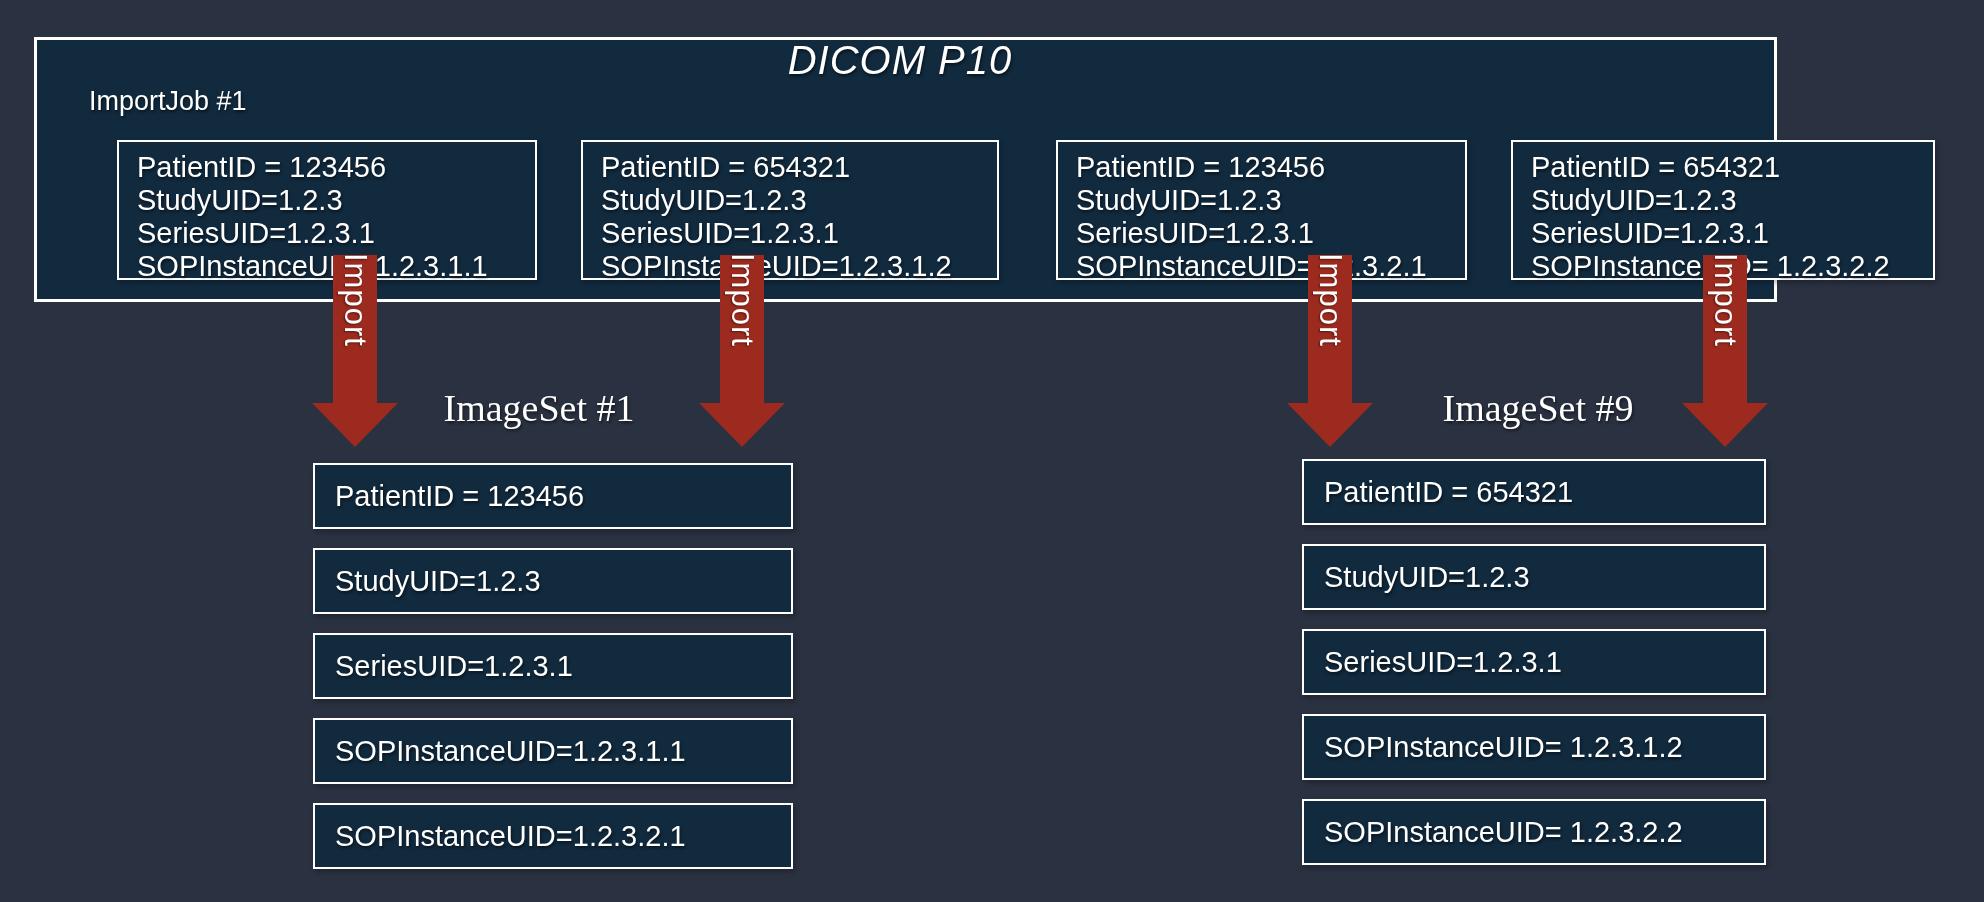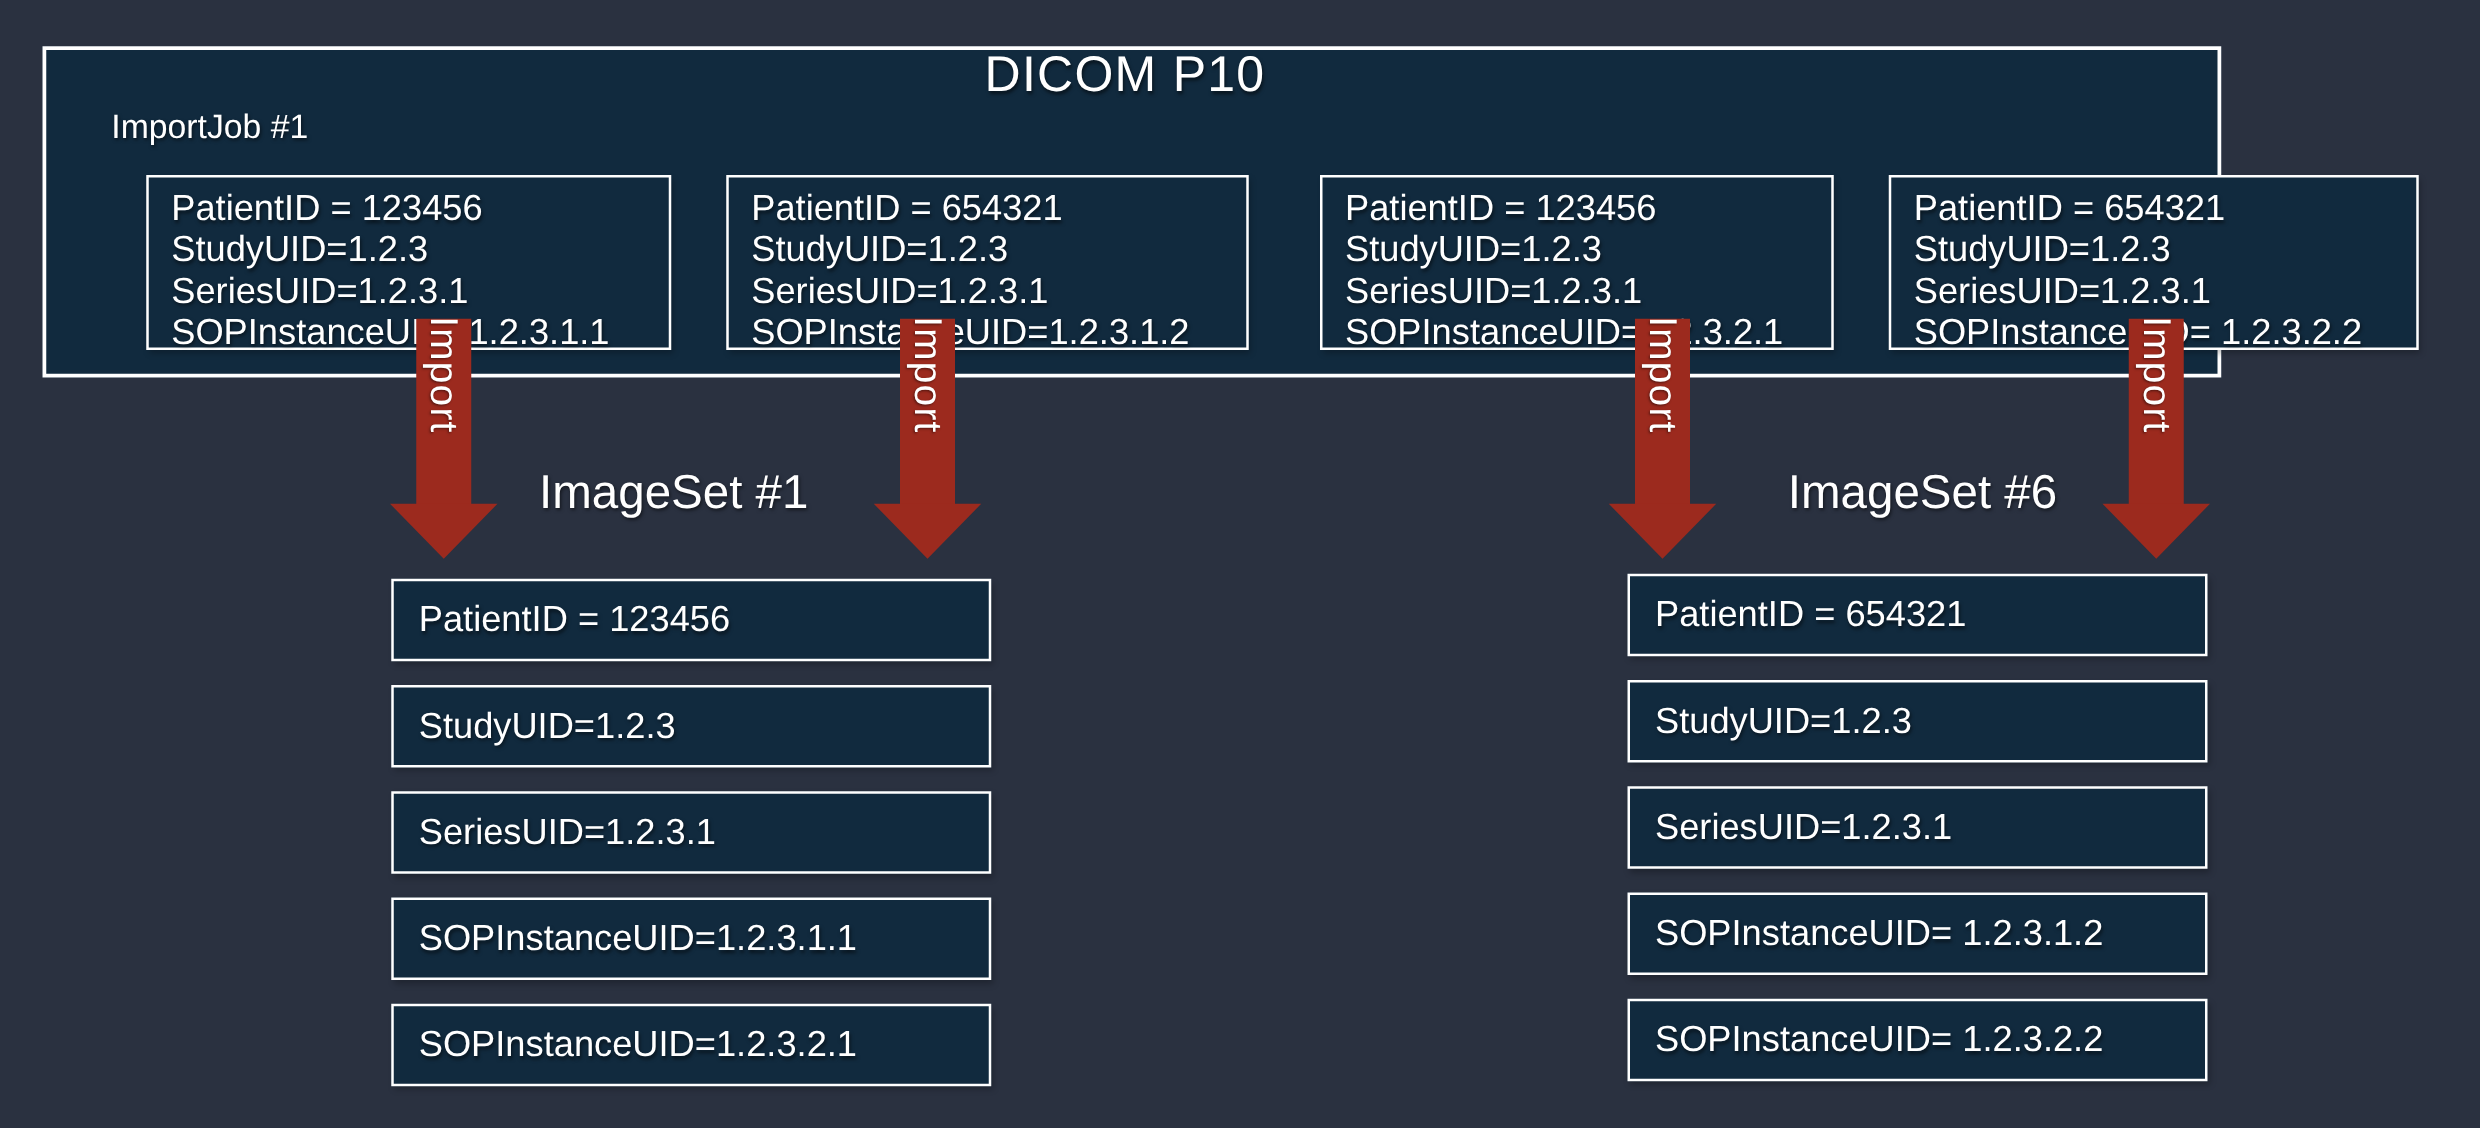--- a/index.html
+++ b/index.html
@@ -9,21 +9,21 @@
   *{box-sizing:border-box; margin:0; padding:0;}
   html,body{background:var(--page_bg);}
   body{font-family:"Liberation Sans","DejaVu Sans",sans-serif; color:var(--text);}
   .canvas{position:relative; width:1984px; height:902px; background:var(--page_bg); overflow:hidden;}
   .shadowed{text-shadow:1px 2px 3px rgba(0,0,0,.55);}
 
   
   .importjob{position:absolute; left:34px; top:37px; width:1743px; height:265px;
     background:var(--panel_bg); border:3px solid var(--border);}
   .importjob-label{position:absolute; left:52px; top:46px; font-size:27px;}
-  .dicom-title{position:absolute; left:34px; top:38px; width:1732px; text-align:center; font-size:40px; letter-spacing:1px;}
+  .dicom-title{position:absolute; left:34px; top:38px; width:1732px; text-align:center; font-size:40px; letter-spacing:1px;font-style:italic;}
 
   
   .dicom-box{position:absolute; top:100px; height:140px; background:var(--panel_bg);
     border:2px solid var(--border); padding:9px 0 0 18px; box-shadow:2px 3px 5px rgba(0,0,0,.25);}
   .dicom-box .line{font-size:29px; line-height:33px; white-space:nowrap;}
   .dicom-box.b1{left:80px;  width:420px;}
   .dicom-box.b2{left:544px; width:418px;}
   .dicom-box.b3{left:1019px;width:411px;}
   .dicom-box.b4{left:1474px;width:424px;}
 
@@ -32,21 +32,21 @@
   .arrow.a1{left:312px;} .arrow.a2{left:699px;} .arrow.a3{left:1287px;} .arrow.a4{left:1682px;}
   .arrow-shaft{position:absolute; left:21px; top:0; width:44px; height:152px; background:var(--arrow);}
   .arrow-head{position:absolute; left:0; bottom:0; width:0; height:0;
     border-left:43px solid transparent; border-right:43px solid transparent;
     border-top:44px solid var(--arrow);}
   .arrow-label{position:absolute; left:50%; top:66px; width:180px; height:44px; margin-left:-90px;
     transform:rotate(90deg); font-size:31px; line-height:44px; text-align:left; color:var(--text);
     text-shadow:1px 1px 2px rgba(0,0,0,.45); letter-spacing:1px;}
 
   
-  .imageset-title{position:absolute; width:400px; text-align:center; font-size:38px; top:373px;}
+  .imageset-title{position:absolute; width:400px; text-align:center; font-size:38px; top:386px;font-family:Liberation Serif, serif;}
   .imageset-title.t1{left:339px;} .imageset-title.t2{left:1338px;}
   .stack{position:absolute; display:flex; flex-direction:column; gap:19px;}
   .stack.s1{left:313px; top:463px; width:480px;}
   .stack.s2{left:1302px; top:459px; width:464px;}
   .is-box{height:66px; background:var(--panel_bg); border:2px solid var(--border);
     display:flex; align-items:center; padding-left:20px; font-size:29px; white-space:nowrap;
     box-shadow:2px 3px 5px rgba(0,0,0,.25);}
 </style>
 </head>
 <body>
@@ -110,21 +110,21 @@
 
   <div class="imageset-title t1 shadowed">ImageSet #1</div>
   <div class="stack s1">
     <div class="is-box shadowed">PatientID = 123456</div>
     <div class="is-box shadowed">StudyUID=1.2.3</div>
     <div class="is-box shadowed">SeriesUID=1.2.3.1</div>
     <div class="is-box shadowed">SOPInstanceUID=1.2.3.1.1</div>
     <div class="is-box shadowed">SOPInstanceUID=1.2.3.2.1</div>
   </div>
 
-  <div class="imageset-title t2 shadowed">ImageSet #6</div>
+  <div class="imageset-title t2 shadowed">ImageSet #9</div>
   <div class="stack s2">
     <div class="is-box shadowed">PatientID = 654321</div>
     <div class="is-box shadowed">StudyUID=1.2.3</div>
     <div class="is-box shadowed">SeriesUID=1.2.3.1</div>
     <div class="is-box shadowed">SOPInstanceUID= 1.2.3.1.2</div>
     <div class="is-box shadowed">SOPInstanceUID= 1.2.3.2.2</div>
   </div>
 
 </div>
 

